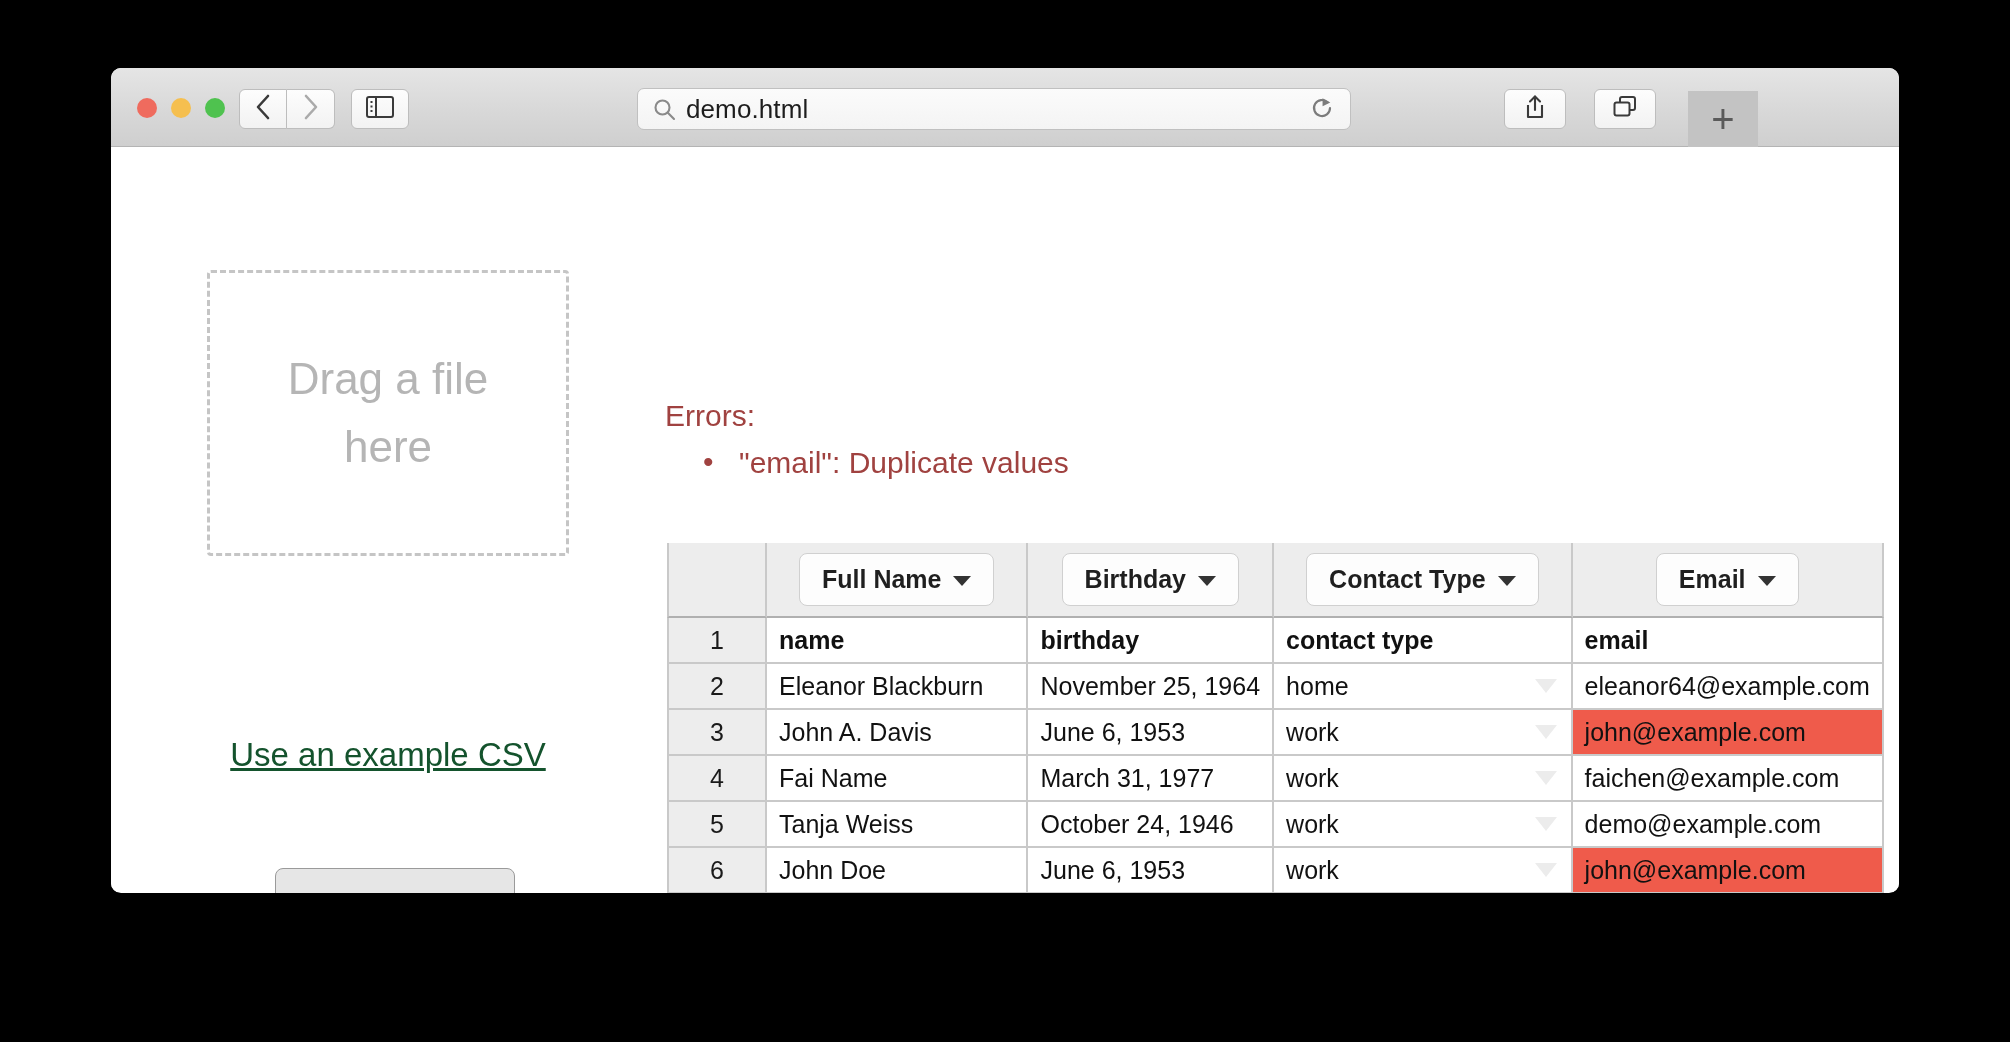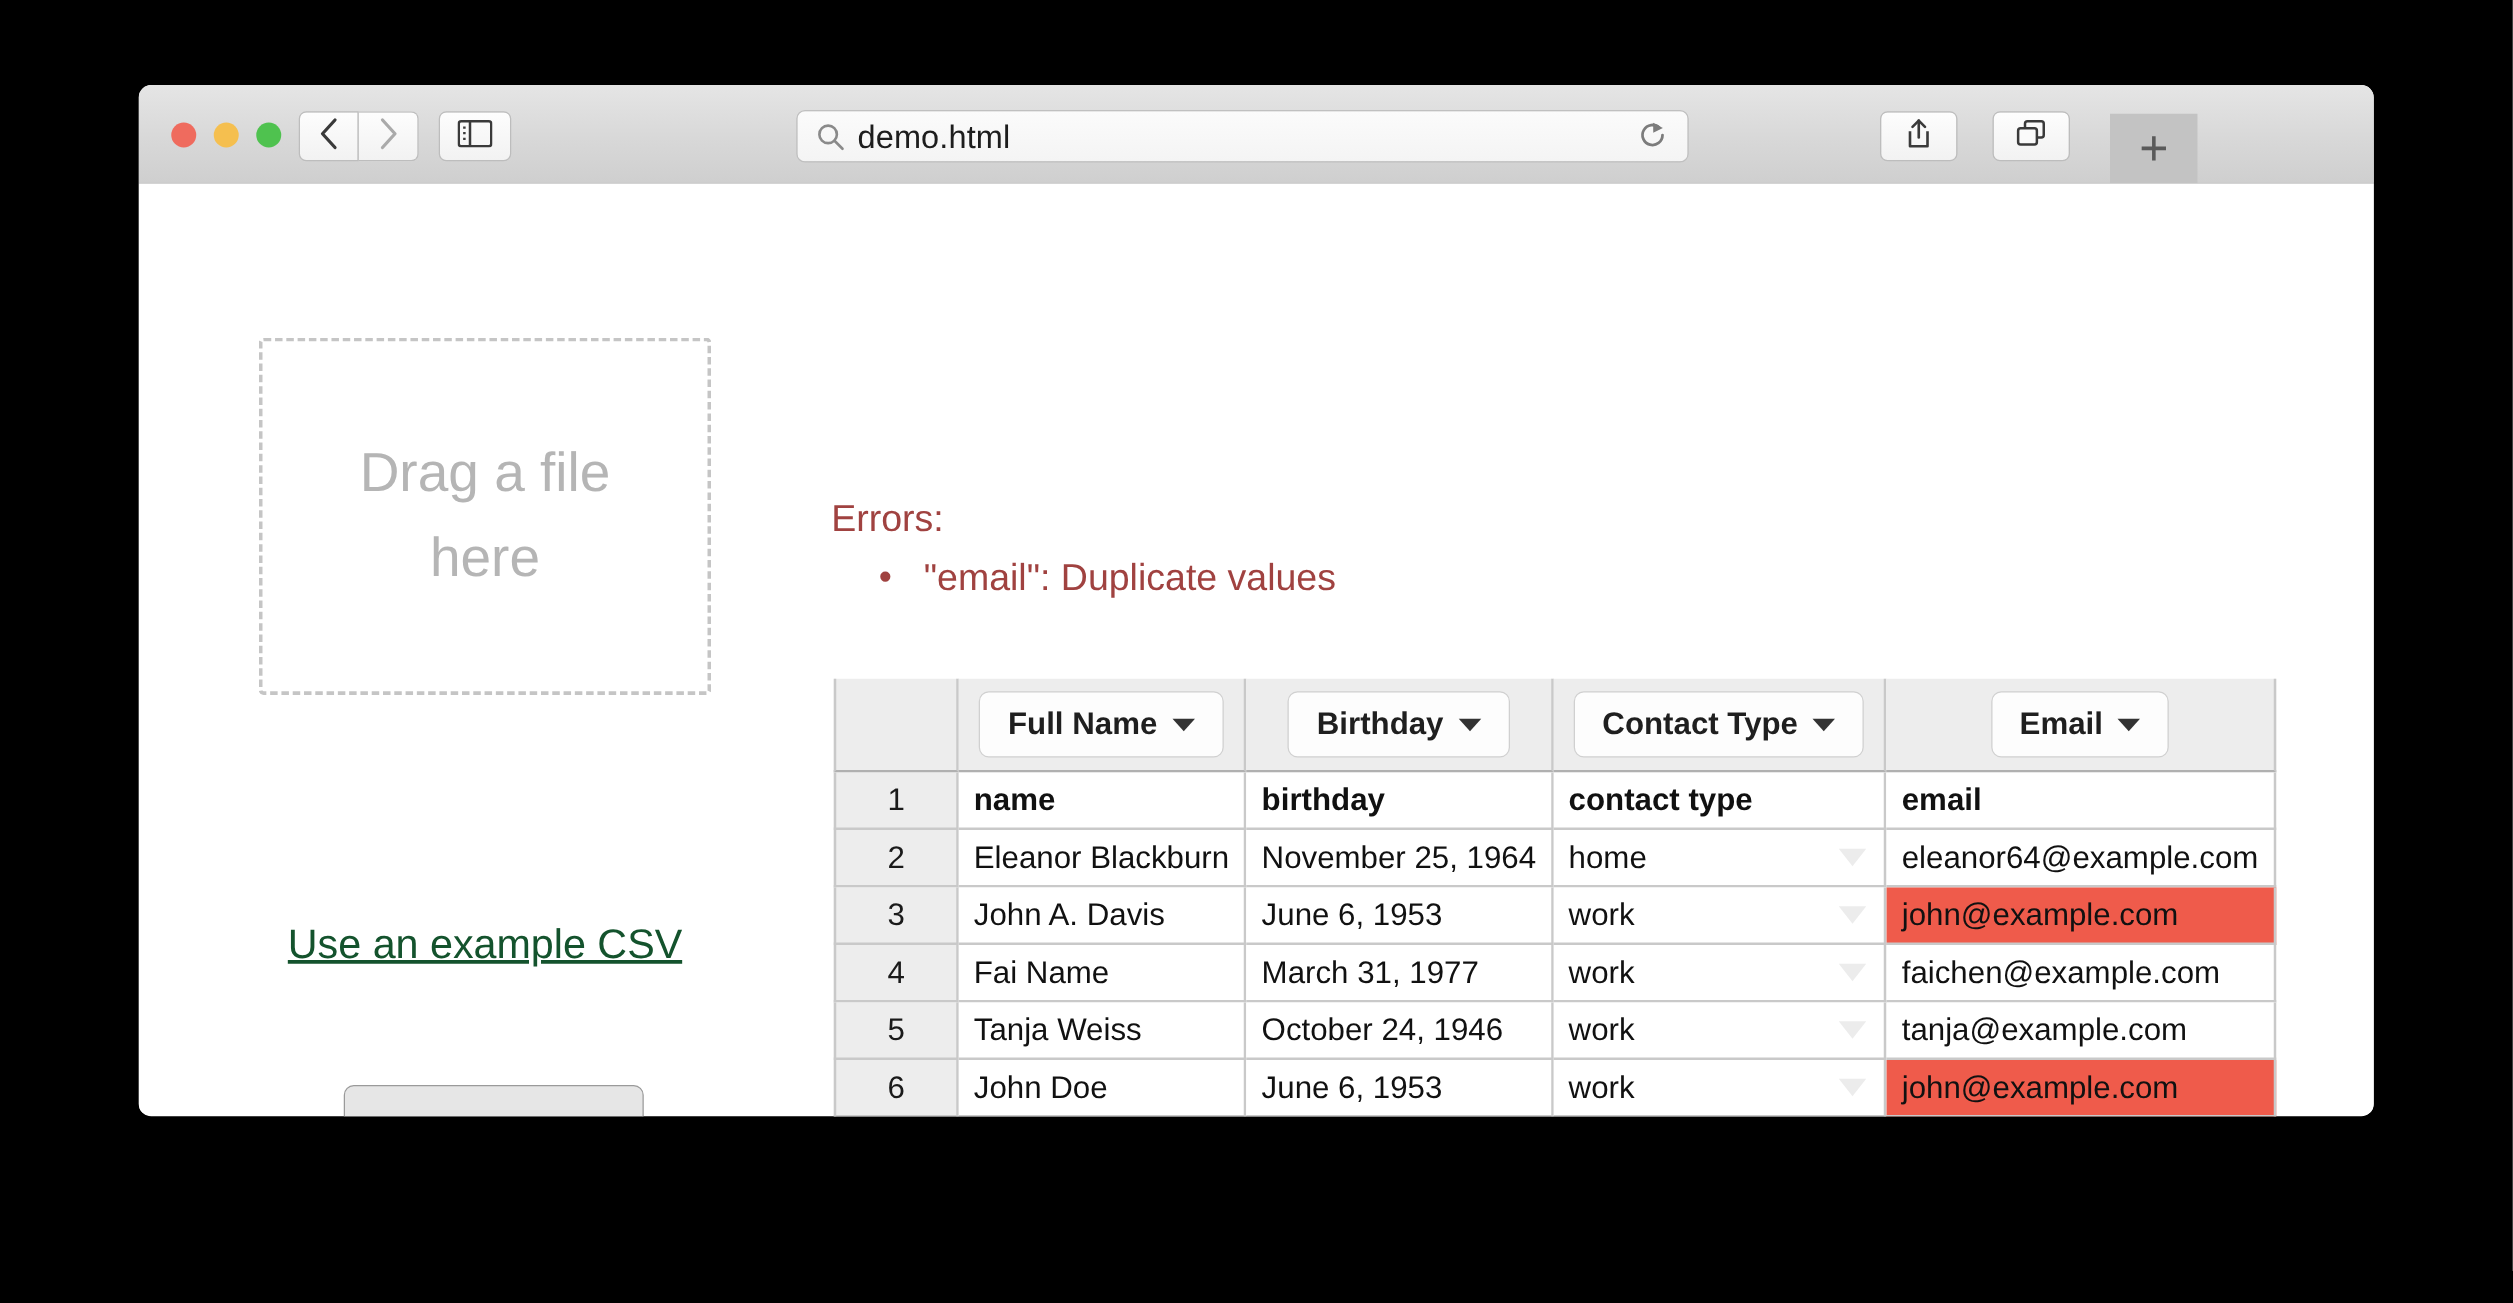--- a/index.html
+++ b/index.html
@@ -219,21 +219,21 @@
   #csv-table th, #csv-table td {
     box-sizing: border-box;
     border-right: 2px solid #c9c9c9;
     border-bottom: 2px solid #c9c9c9;
     vertical-align: middle;
   }
   #csv-table thead th {
     background: #ededed;
     height: 75px;
     border-bottom: 2px solid #b0b0b0;
-    padding: 0 16px;
+    padding: 0 32px;
     text-align: center;
   }
   #csv-table thead th.rownum-head {
     width: 100px;
     padding: 0;
     border-left: 2px solid #c9c9c9;
   }
   .col-btn {
     display: inline-block;
     background: #fdfdfd;
@@ -451,21 +451,21 @@
               <td class="col-name">Fai Name</td>
               <td class="col-bday">March 31, 1977</td>
               <td class="col-ctype with-caret">work<span class="cell-caret"></span></td>
               <td class="col-email">faichen@example.com</td>
             </tr>
             <tr>
               <td class="rownum">5</td>
               <td class="col-name">Tanja Weiss</td>
               <td class="col-bday">October 24, 1946</td>
               <td class="col-ctype with-caret">work<span class="cell-caret"></span></td>
-              <td class="col-email">tanja@example.com</td>
+              <td class="col-email">demo@example.com</td>
             </tr>
             <tr>
               <td class="rownum">6</td>
               <td class="col-name">John Doe</td>
               <td class="col-bday">June 6, 1953</td>
               <td class="col-ctype with-caret">work<span class="cell-caret"></span></td>
               <td class="col-email error-cell">john@example.com</td>
             </tr>
           </tbody>
       </table>

